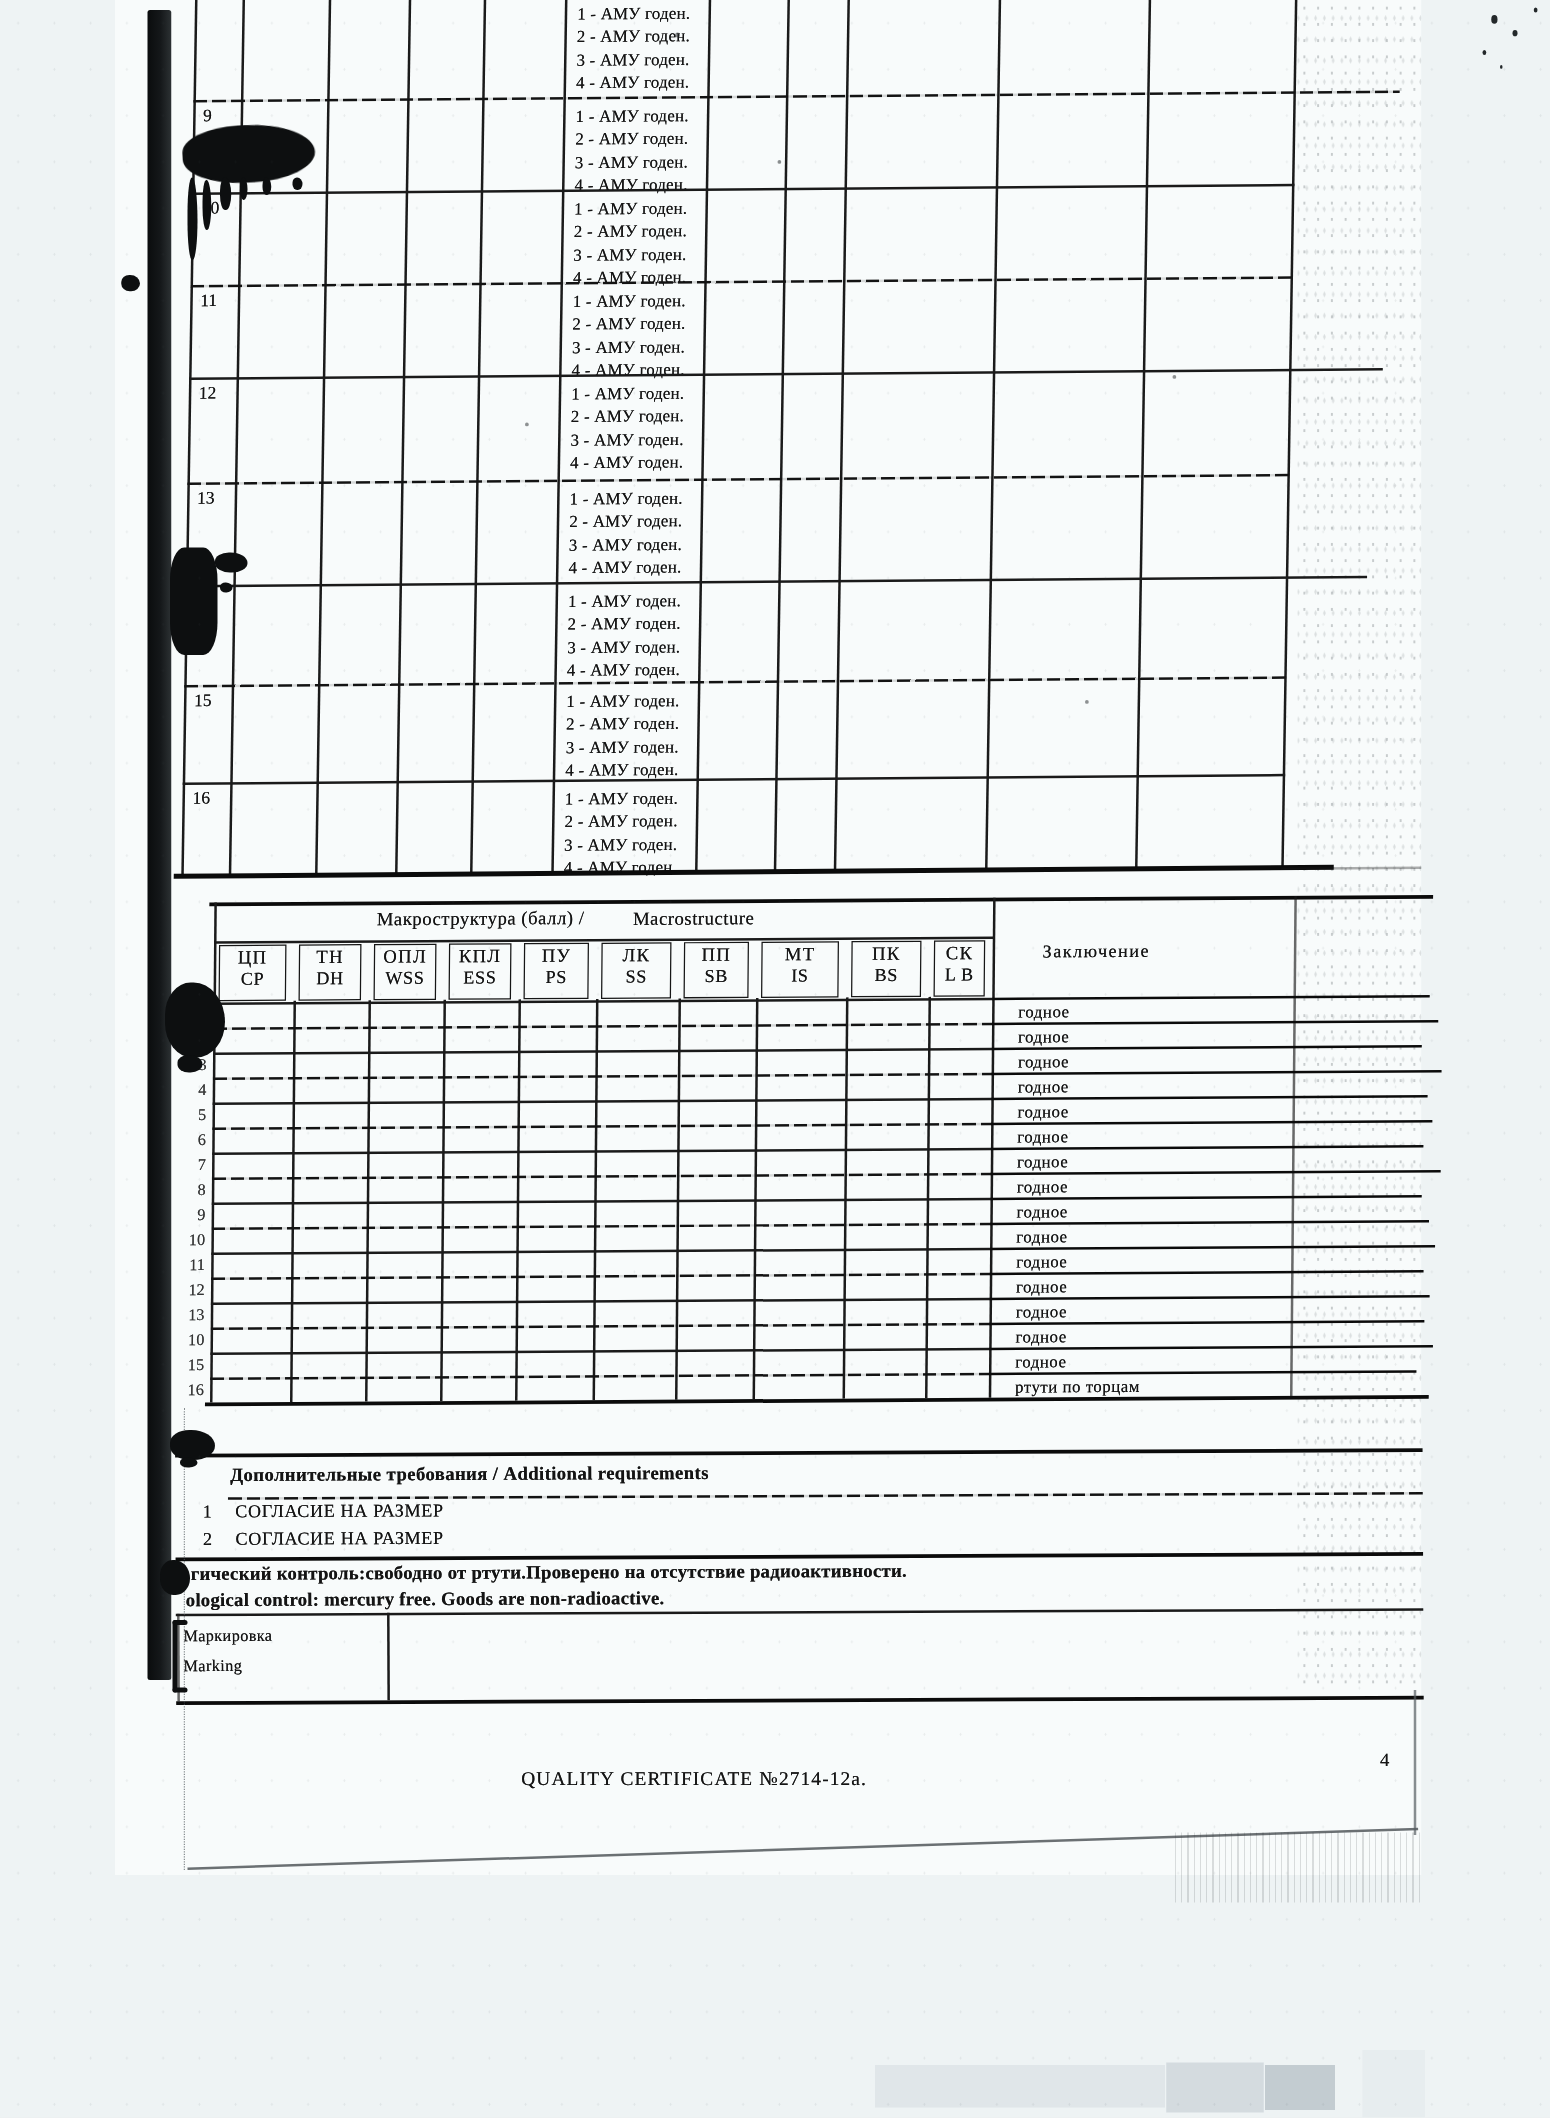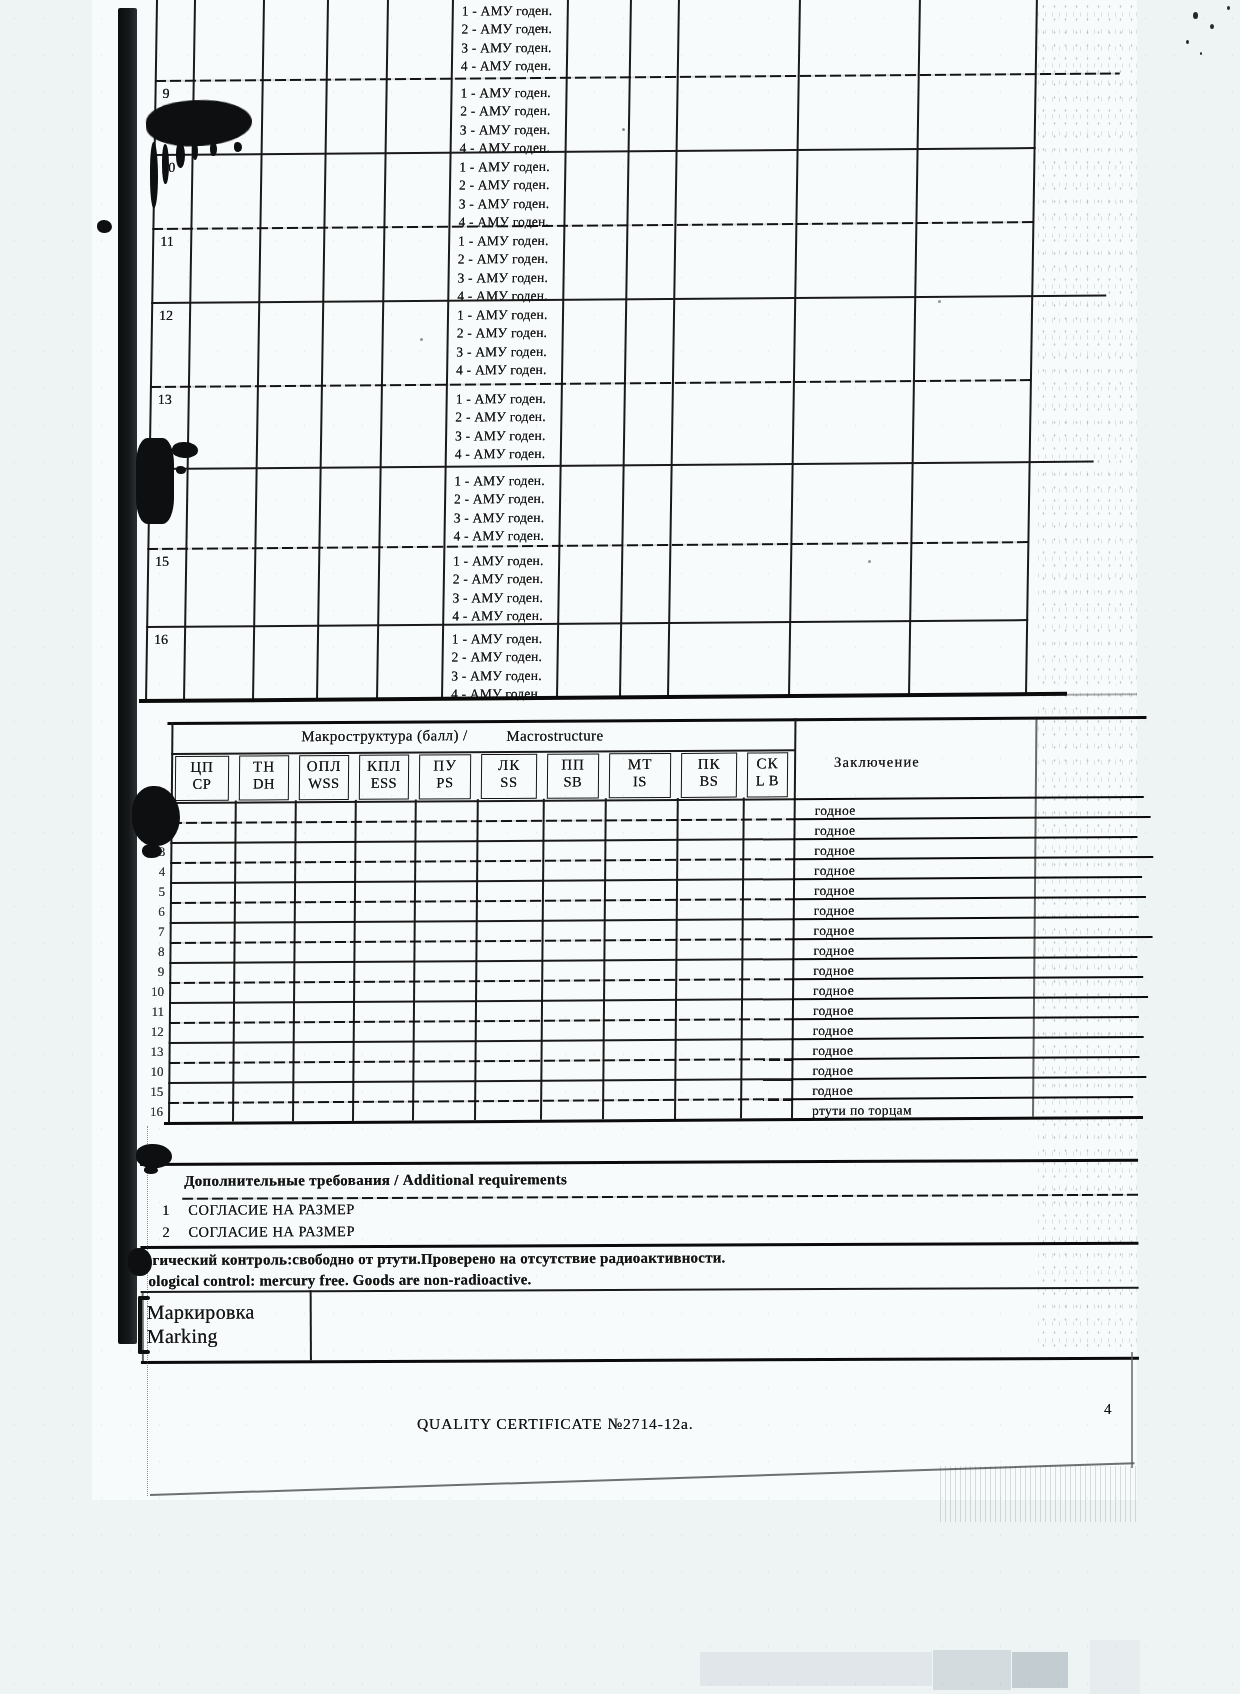--- a/index.html
+++ b/index.html
@@ -32,21 +32,21 @@
   .gd{position:relative;top:2.5px;font-size:13.5px;letter-spacing:.4px;}
   .mnum{position:absolute;left:-29px;top:calc(82px + var(--i)*20px);width:24px;text-align:right;
         font-size:13px;opacity:.85;}
   #lower-block{position:absolute;left:140px;top:1146px;width:1000px;height:230px;
         transform:rotate(-0.25deg);transform-origin:0 0;}
   .lb-heading{position:absolute;left:44px;top:27px;font-size:15px;font-weight:600;letter-spacing:.3px;}
   .req{position:absolute;left:0;top:calc(56px + var(--i)*22px);height:20px;width:900px;}
   .rnum{position:absolute;left:22px;font-size:14.5px;}
   .rtext{position:absolute;left:48px;font-size:14.5px;letter-spacing:.5px;}
   .rad{position:absolute;font-size:15px;font-weight:600;letter-spacing:.2px;}
-  .mark-label{position:absolute;left:6px;font-size:20px;letter-spacing:.3px;}
+  .mark-label{position:absolute;left:6px;font-size:13px;letter-spacing:.3px;}
   .mark-value{position:absolute;left:175px;top:150px;width:810px;height:60px;}
   .footer-title{position:absolute;left:417px;top:1415px;font-size:15.5px;letter-spacing:.9px;}
   .page-num{position:absolute;left:1104px;top:1401px;font-size:15px;}
   .scan-bar{position:absolute;left:118px;top:8px;width:19px;height:1336px;border-radius:2px;
         background:linear-gradient(90deg,#0a0c0d 0%,#15181a 55%,#2c3133 100%);}
   .noise-right{position:absolute;left:1038px;top:0;width:99px;height:1348px;opacity:.5;
         background-image:radial-gradient(rgba(55,65,70,.5) .8px,transparent 1.1px),
                          radial-gradient(rgba(55,65,70,.3) .7px,transparent 1px);
         background-size:11px 13px,7px 17px;background-position:0 0,4px 6px;}
   .sm{position:absolute;background:#0d0f10;border-radius:45% 55% 50% 48%;filter:blur(.6px);}

